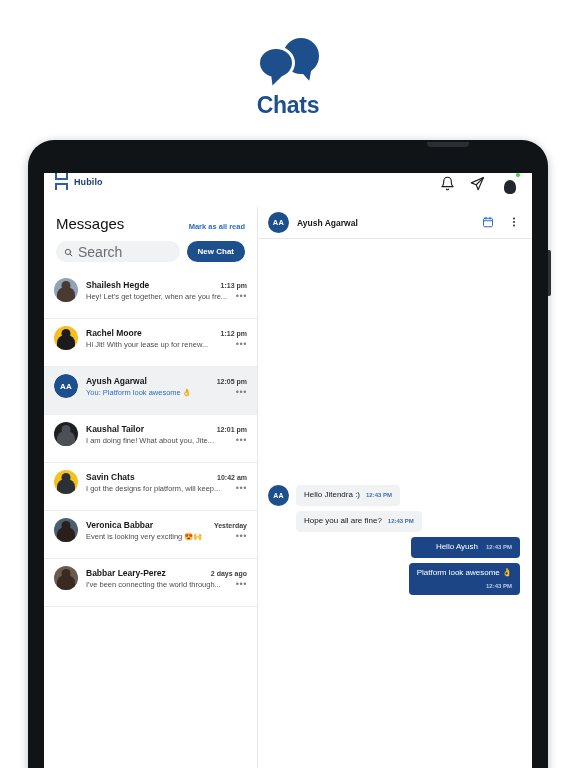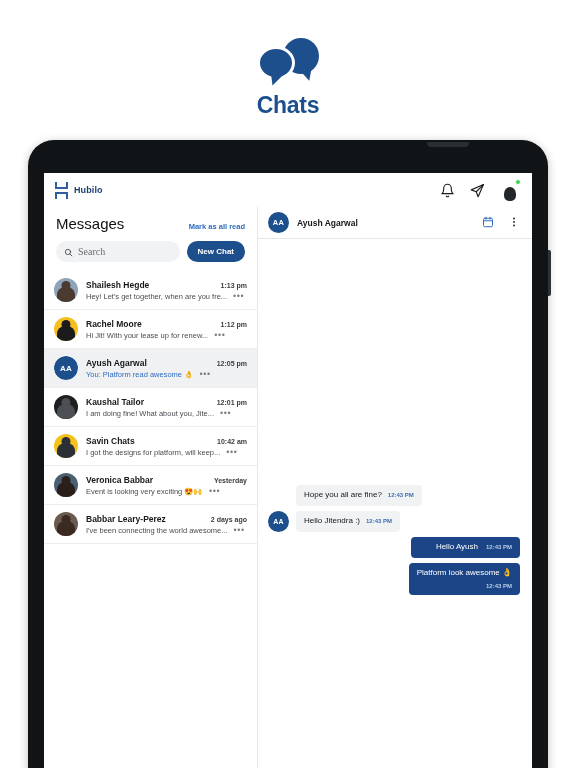--- a/index.html
+++ b/index.html
@@ -74,21 +74,21 @@
     position: absolute; left: 16px; top: 33px;
     width: 488px; height: 620px;
     background: #ffffff;
     overflow: hidden;
     display: flex; flex-direction: column;
   }
 
   
   .appbar {
     height: 34px; flex: 0 0 34px;
-    display: flex; align-items: center;
+    display: flex; align-items: flex-start;
     padding: 0 12px 0 10px;
     background: #ffffff;
   }
   .brand { display: flex; align-items: center; gap: 5px; }
   .brand-mark { width: 15px; height: 17px; position: relative; }
   .brand-mark .b1, .brand-mark .b2 {
     position: absolute; width: 13px; height: 7px;
     border: 2px solid #2f5f9e;
   }
   .brand-mark .b1 { top: 0; left: 1px; border-top: none; }
@@ -138,37 +138,37 @@
     display: flex; align-items: center; gap: 7px;
     padding: 9px 12px 9px 12px;
   }
   .search-box {
     flex: 1; height: 21px; border-radius: 11px;
     background: #f1f2f4; display: flex; align-items: center;
     padding: 0 8px; gap: 5px;
   }
   .search-box input {
     border: none; background: transparent; outline: none;
-    font-family: Liberation Serif, serif;
-    font-size: 10px; color: #55585c; width: 100%;
+    font-family: Liberation Sans, sans-serif;
+    font-size: 14px; color: #55585c; width: 100%;
   }
   .search-box input::placeholder { color: #6a6d72; }
   .new-chat {
     height: 21px; padding: 0 11px; border-radius: 11px;
     background: #1d4f8c; color: #fff; border: none;
     font-family: "Liberation Sans", sans-serif;
     font-size: 8px; font-weight: bold; cursor: pointer;
     display: flex; align-items: center;
   }
 
   
   .conv-list { flex: 1; overflow: hidden; }
   .conv {
     display: flex; align-items: center; gap: 8px;
-    padding: 7px 10px 7px 10px;
+    padding: 7px 10px 16px 10px;
     border-bottom: 1px solid #ededef;
     cursor: pointer; position: relative;
   }
   .conv.active { background: #f0f1f3; }
   .conv-av {
     width: 24px; height: 24px; flex: 0 0 24px; border-radius: 50%;
     overflow: hidden; position: relative;
   }
   .conv-av .face {
     position: absolute; left: 50%; transform: translateX(-50%);
@@ -182,21 +182,21 @@
   .av-initials {
     width: 100%; height: 100%; border-radius: 50%;
     background: #1d4f8c; color: #fff;
     display: flex; align-items: center; justify-content: center;
     font-size: 8px; font-weight: bold; letter-spacing: 0.3px;
   }
   .conv-main { flex: 1; min-width: 0; }
   .conv-line1 { display: flex; align-items: baseline; justify-content: space-between; }
   .conv-name { font-size: 8.5px; font-weight: bold; color: #16181a; }
   .conv-time { font-size: 7px; color: #3a3d40; font-weight: bold; white-space: nowrap; }
-  .conv-line2 { display: flex; align-items: center; gap: 6px; margin-top: 2px; }
+  .conv-line2 { display: flex; align-items: center; justify-content: space-between; gap: 6px; margin-top: 2px; }
   .conv-prev {
     font-size: 7.5px; color: #4a4d51;
     overflow: hidden; text-overflow: ellipsis; white-space: nowrap;
   }
   .conv.active .conv-prev { color: #2f6cc0; }
   .conv-dots { font-size: 9px; color: #7b7e82; letter-spacing: 0.6px; line-height: 1; cursor: pointer; }
 
   
   .chat-head {
     height: 32px; flex: 0 0 32px;
@@ -342,21 +342,21 @@
             <div class="conv active">
               <div class="conv-av">
                 <div class="av-initials">AA</div>
               </div>
               <div class="conv-main">
                 <div class="conv-line1">
                   <span class="conv-name">Ayush Agarwal</span>
                   <span class="conv-time">12:05 pm</span>
                 </div>
                 <div class="conv-line2">
-                  <span class="conv-prev">You: Platform read awesome 👌</span>
+                  <span class="conv-prev">You: Platform look awesome 👌</span>
                   <span class="conv-dots">•••</span>
                 </div>
               </div>
             </div>
             <div class="conv">
               <div class="conv-av" style="background: rgb(29, 31, 33);">
                 <div class="face" style="background: rgb(76, 79, 83);"></div>
                 <div class="head" style="background: rgb(76, 79, 83);"></div>
               </div>
               <div class="conv-main">
@@ -406,21 +406,21 @@
               <div class="conv-av" style="background: rgb(107, 90, 78);">
                 <div class="face" style="background: rgb(58, 42, 34);"></div>
                 <div class="head" style="background: rgb(58, 42, 34);"></div>
               </div>
               <div class="conv-main">
                 <div class="conv-line1">
                   <span class="conv-name">Babbar Leary-Perez</span>
                   <span class="conv-time">2 days ago</span>
                 </div>
                 <div class="conv-line2">
-                  <span class="conv-prev">I've been connecting the world awesome...</span>
+                  <span class="conv-prev">I've been connecting the world through...</span>
                   <span class="conv-dots">•••</span>
                 </div>
               </div>
             </div>
           </div>
       </div>
 
       <div class="chat-pane">
 
         <div class="chat-head">
@@ -442,33 +442,33 @@
                   <circle cx="12" cy="19" r="1.8"></circle>
               </svg>
             </span>
           </div>
         </div>
 
         <div class="thread">
           <div class="spacer-top"></div>
           <div id="msg-list">
               <div class="msg-row in">
+                <div class="thread-av">AA</div>
+                <div class="bubble in">
+                  <span>Hello Jitendra :)</span>
+                  <span class="bub-time">12:43 PM</span>
+                </div>
+              </div>
+              <div class="msg-row in">
                 <div class="thread-av ghost">AA</div>
                 <div class="bubble in">
                   <span>Hope you all are fine?</span>
                   <span class="bub-time">12:43 PM</span>
                 </div>
               </div>
-              <div class="msg-row in">
-                <div class="thread-av">AA</div>
-                <div class="bubble in">
-                  <span>Hello Jitendra :)</span>
-                  <span class="bub-time">12:43 PM</span>
-                </div>
-              </div>
               <div class="msg-row out">
                 <div class="bubble out inline">
                   <span>Hello Ayush</span>
                   <span class="bub-time">12:43 PM</span>
                 </div>
               </div>
               <div class="msg-row out">
                 <div class="bubble out stacked"><span>Platform look awesome 👌</span><span class="bub-time">12:43 PM</span></div>
               </div>
             </div>

